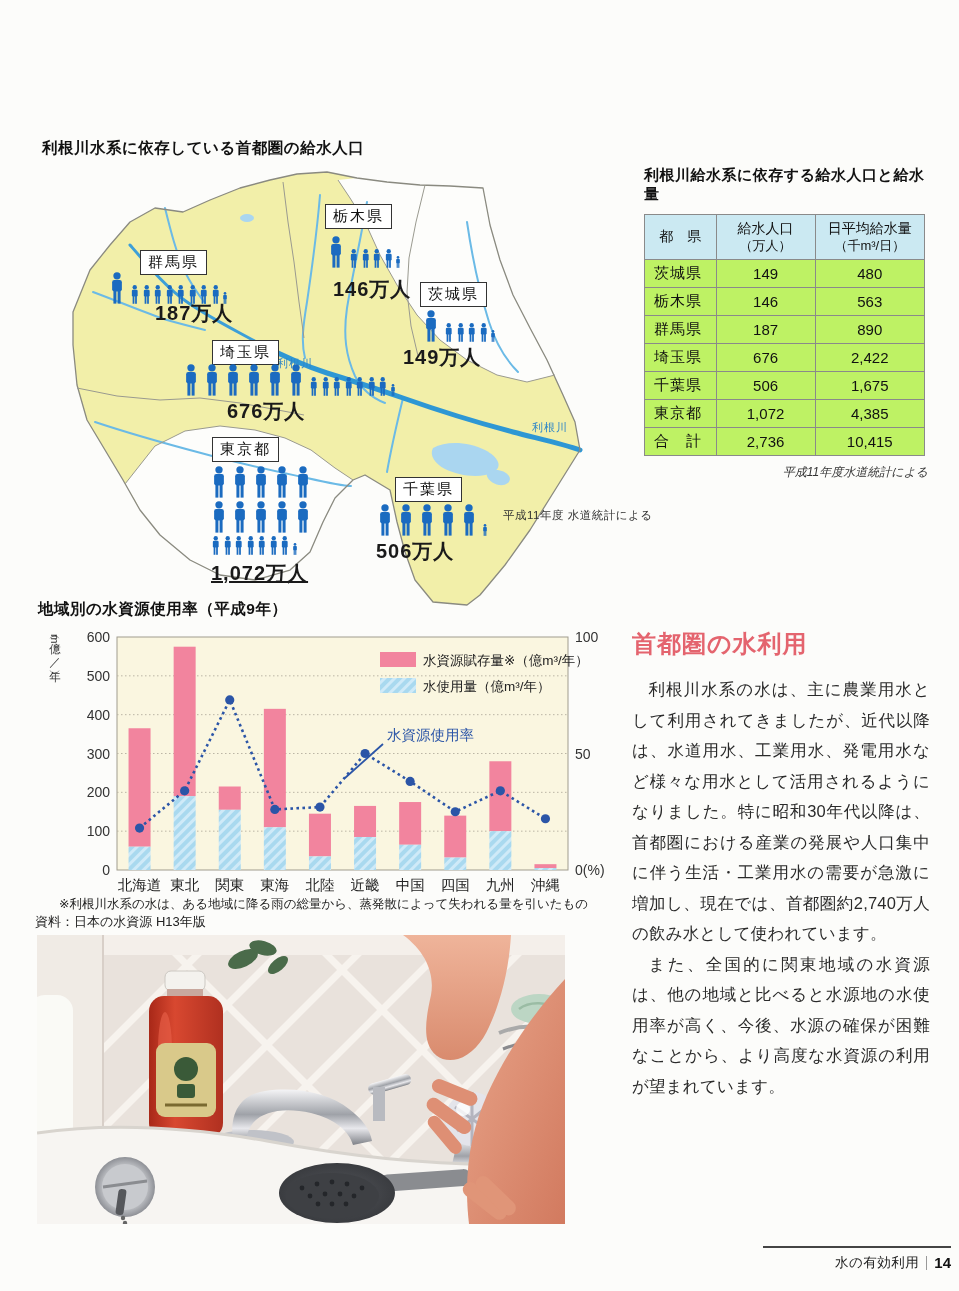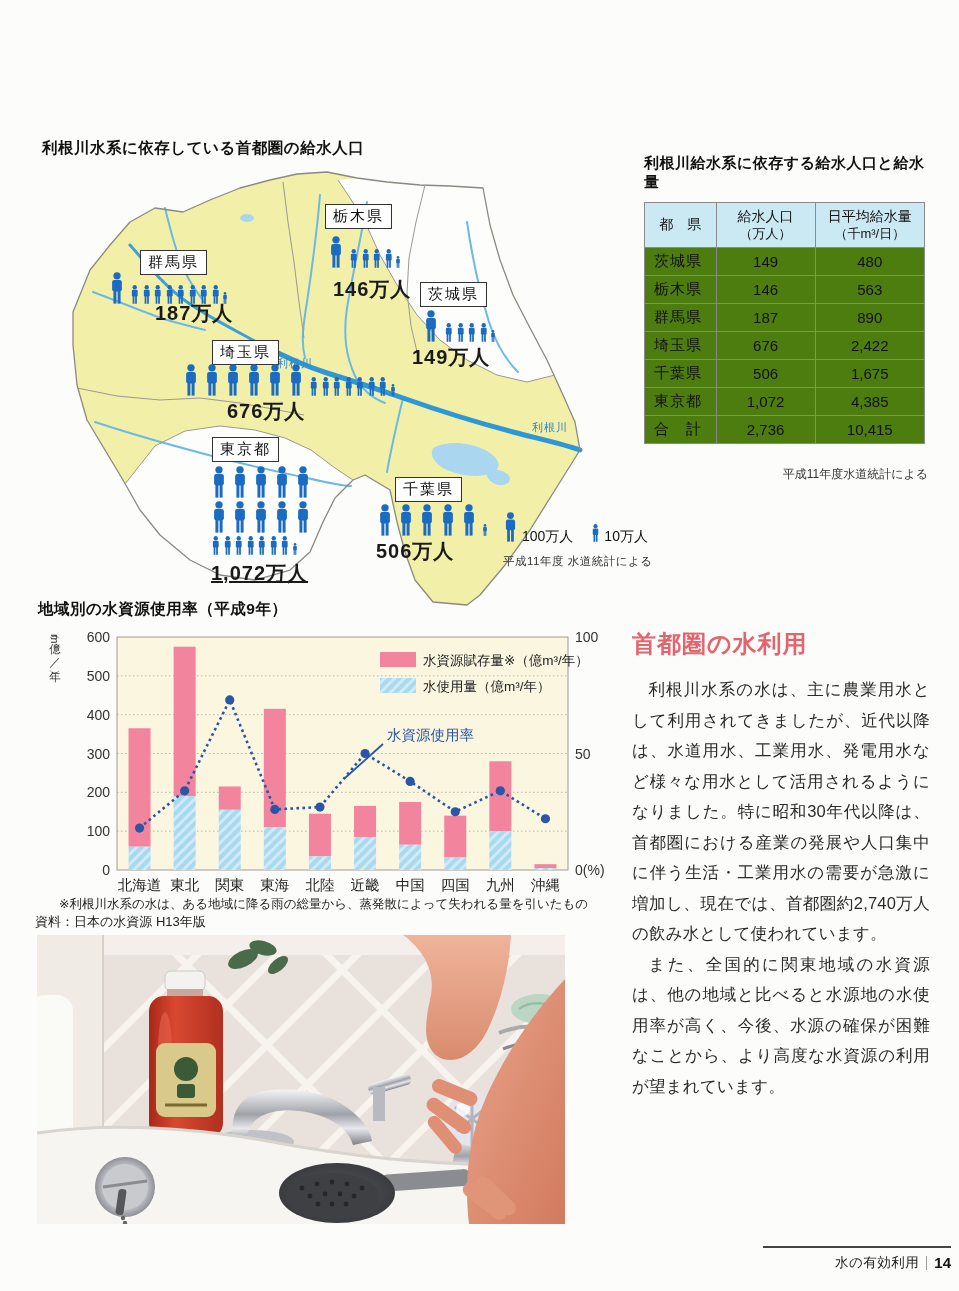--- a/index.html
+++ b/index.html
@@ -23,28 +23,28 @@
   .pop-value{position:absolute;font-size:20px;font-weight:bold;color:#1a1a1a;letter-spacing:1px;white-space:nowrap;}
   .river-label{position:absolute;font-size:11px;color:#2E86C8;letter-spacing:1px;white-space:nowrap;}
   .map-legend{position:absolute;left:468px;top:340px;width:210px;}
   .leg-row1{display:flex;align-items:center;gap:10px;}
   .leg-swatch{width:38px;height:23px;background:var(--map-yellow);border:1px solid #999;}
   .leg-area-label{font-size:14px;color:#111;white-space:nowrap;}
   .leg-row2{display:flex;align-items:flex-end;gap:4px;margin-top:12px;color:var(--icon-blue);}
   .leg-row2 .t{color:#111;font-size:14px;margin-right:14px;}
   .leg-src{margin-top:8px;font-size:11.5px;color:#333;letter-spacing:.5px;}
   
-  .table-fig{left:644px;top:154px;width:284px;}
-  .supply-table{border-collapse:collapse;margin-top:10px;width:281px;background:#4d7c0f;}
+  .table-fig{left:644px;top:166px;width:284px;}
+  .supply-table{border-collapse:collapse;margin-top:10px;width:281px;background:#bef264;}
   .supply-table th,.supply-table td{border:1px solid #8a8a8a;font-weight:normal;}
   .supply-table th{background:var(--th-bg);font-size:14px;line-height:1.25;padding:5px 2px;color:#111;}
   .supply-table th .unit{font-size:13px;display:block;}
   .supply-table td{font-size:15px;padding:4px 6px;text-align:center;color:#111;height:19px;}
   .supply-table td.name{text-align:left;padding-left:9px;letter-spacing:1px;}
-  .tbl-src{margin-top:22px;text-align:right;font-size:12px;color:#333;}
+  .tbl-src{margin-top:8px;text-align:right;font-size:12px;color:#333;font-style:italic;}
   
   .chart-fig{left:35px;top:620px;width:580px;height:310px;}
   .yunit{position:absolute;left:12px;top:12px;writing-mode:vertical-rl;font-size:11.5px;color:#333;letter-spacing:1px;}
   .chart-note{position:absolute;left:24px;top:276px;font-size:12.5px;color:#222;white-space:nowrap;}
   .chart-src{position:absolute;left:0;top:293px;width:533px;text-align:left;font-size:13px;color:#222;}
   
   .article{left:632px;top:628px;width:298px;}
   .article h1{margin:0 0 14px;font-size:24px;font-weight:600;color:var(--heading-pink);letter-spacing:1px;}
   .article p{margin:0;font-size:16.5px;line-height:1.85;text-align:justify;text-indent:1em;color:#2a2a2a;letter-spacing:.2px;}
   
@@ -327,21 +327,21 @@
                 <g fill="currentColor">
                   <circle cx="10" cy="5" r="4.8"></circle>
                   <rect x="3.6" y="10.5" width="12.8" height="15" rx="2.8"></rect>
                   <rect x="5.3" y="23.5" width="3.9" height="18"></rect>
                   <rect x="10.8" y="23.5" width="3.9" height="18"></rect>
                 </g>
               </svg>
             </span>
           </div>
         </div>
-        <div class="pop-value" style="left: 377px; top: 184px;">149万人</div>
+        <div class="pop-value" style="left: 368px; top: 184px;">149万人</div>
         <div class="pref-label" style="left: 177px; top: 180px;">埼玉県</div>
         <div class="pop-icons" style="left: 148px; top: 204px;">
           <div class="icon-row">
             <span class="lg">
               <svg width="16" height="32" viewBox="0 0 20 42">
                 <g fill="currentColor">
                   <circle cx="10" cy="5" r="4.8"></circle>
                   <rect x="3.6" y="10.5" width="12.8" height="15" rx="2.8"></rect>
                   <rect x="5.3" y="23.5" width="3.9" height="18"></rect>
                   <rect x="10.8" y="23.5" width="3.9" height="18"></rect>
@@ -733,40 +733,20 @@
                   <rect x="10.8" y="23.5" width="3.9" height="18"></rect>
                 </g>
               </svg>
             </span>
           </div>
         </div>
         <div class="pop-value" style="left: 341px; top: 378px;">506万人</div>
       </div>
 
     <div class="map-legend">
-      <div class="leg-row2">
-        <span id="leg-person-large"><svg width="15" height="30" viewBox="0 0 20 42">
-              <g fill="currentColor">
-                <circle cx="10" cy="5" r="4.8"></circle>
-                <rect x="3.6" y="10.5" width="12.8" height="15" rx="2.8"></rect>
-                <rect x="5.3" y="23.5" width="3.9" height="18"></rect>
-                <rect x="10.8" y="23.5" width="3.9" height="18"></rect>
-              </g>
-            </svg></span>
-        <span class="t">100万人</span>
-        <span id="leg-person-small"><svg width="9" height="18" viewBox="0 0 20 42">
-              <g fill="currentColor">
-                <circle cx="10" cy="5" r="4.8"></circle>
-                <rect x="3.6" y="10.5" width="12.8" height="15" rx="2.8"></rect>
-                <rect x="5.3" y="23.5" width="3.9" height="18"></rect>
-                <rect x="10.8" y="23.5" width="3.9" height="18"></rect>
-              </g>
-            </svg></span>
-        <span class="t">10万人</span>
-      </div>
       <div class="leg-src">平成11年度 水道統計による</div>
     </div>
   </div>
 
   <div class="abs table-fig">
     <div class="fig-title" style="font-size:15px;">利根川給水系に依存する給水人口と給水量</div>
     <table class="supply-table">
       <thead>
           <tr>
             <th style="width: 72px;"><span>都　県</span></th>

